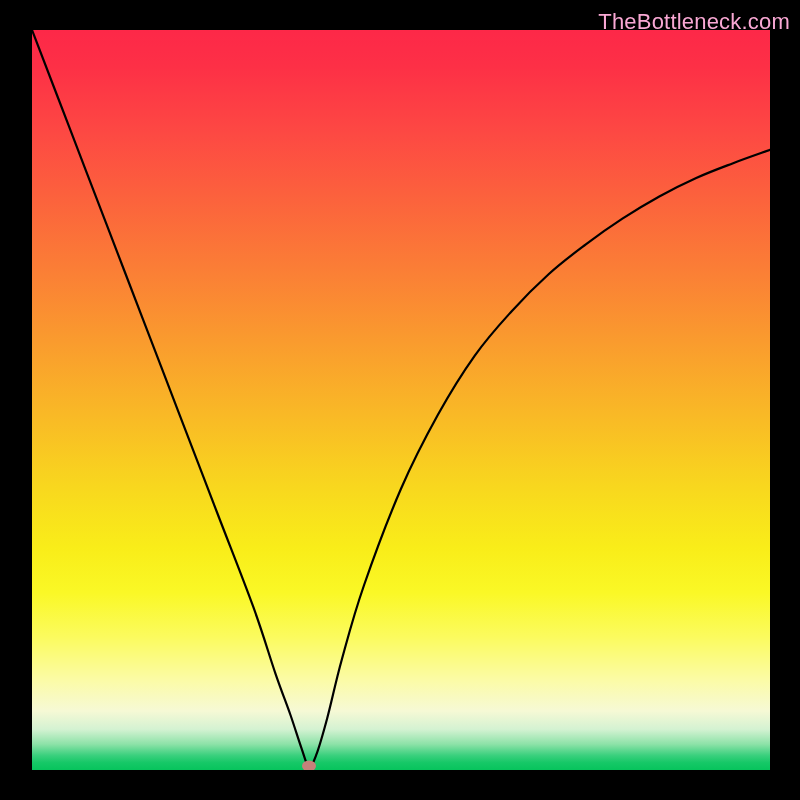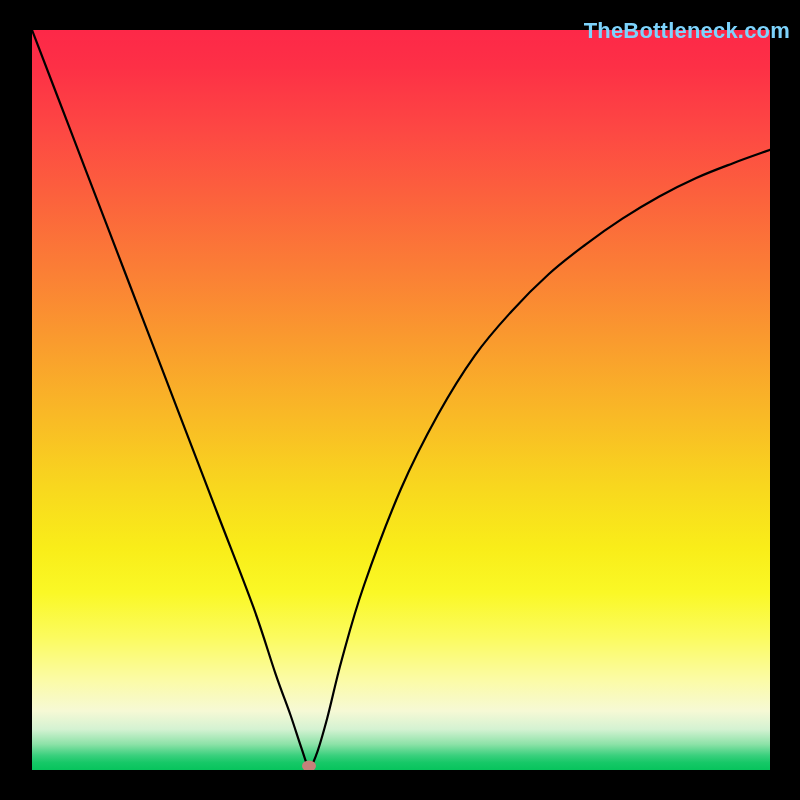--- a/index.html
+++ b/index.html
@@ -12,25 +12,25 @@
     overflow: hidden;
   }
   .container {
     position: relative;
     width: 800px;
     height: 800px;
     background: #000;
   }
   .watermark {
     position: absolute;
-    top: 18px;
+    top: 9px;
     right: 10px;
-    color: #7dd3fc;
+    color: #f9a8d4;
     font-size: 22px;
-    font-weight: 700;
+    font-weight: 400;
     letter-spacing: 0.2px;
     z-index: 5;
   }
   .plot-area {
     position: absolute;
     left: 32px;
     top: 30px;
     width: 738px;
     height: 740px;
     overflow: hidden;

